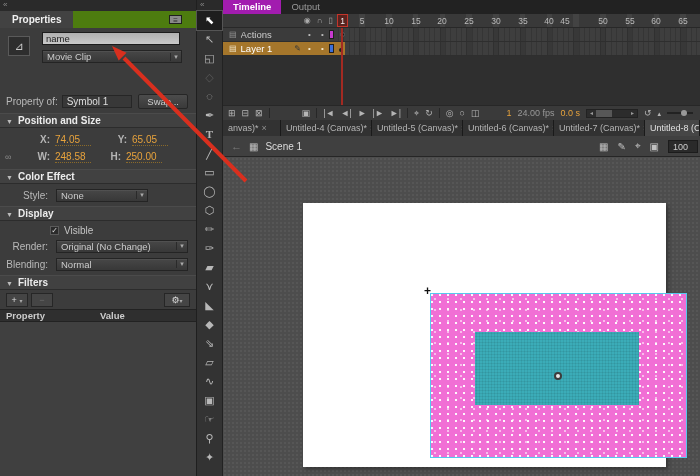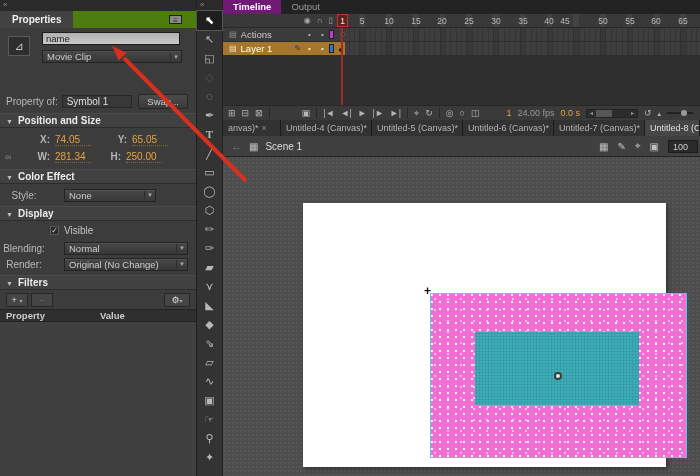--- a/index.html
+++ b/index.html
@@ -25,39 +25,39 @@
   .btn{height:15px;background:linear-gradient(#4c4c4c,#3a3a3a);border:1px solid #262626;color:#ccc;padding:0 8px;font-size:9.5px;border-radius:2px;line-height:13px}
   .ph{height:15px;line-height:14px;background:#414141;border-top:1px solid #4b4b4b;border-bottom:1px solid #2c2c2c;color:#ececec;font-weight:bold;padding-left:6px}
   .ph .tri{font-size:7px;color:#bbb;margin-right:5px}
   .vrow{position:relative;height:17px;display:flex;align-items:center;color:#b5b5b5}
   .vrow .lab{width:14px;text-align:right;font-weight:bold}
   .oval{color:#e8a33c;border-bottom:1px dotted #8a6a2a;margin:0 0 0 5px;min-width:36px}
   .linkico{position:absolute;left:5px;color:#8a8a8a;font-size:9px}
   .cbrow{height:15px;display:flex;align-items:center;padding-left:50px;color:#c5c5c5}
   .cbox{width:9px;height:9px;background:#2a2a2a;border:1px solid #5a5a5a;color:#ddd;font-size:8px;line-height:8px;text-align:center;margin-right:5px}
   .lblrow{display:flex;align-items:center;height:16px;color:#b9b9b9}
-  .lblrow .rlab{width:48px;text-align:center;margin-right:16px}
+  .lblrow .rlab{width:48px;text-align:right;margin-right:8px}
   .fbtns{display:flex;align-items:center;height:19px;padding:0 6px;gap:3px}
   .fbtn{width:22px;height:14px;background:#454545;border:1px solid #262626;color:#ddd;text-align:center;line-height:12px;font-size:9px}
   .fbtn.dim{color:#6a6a6a}
   .fbtn .mini{font-size:6px;color:#aaa}
   .ftable-hdr{height:13px;background:#2f2f2f;border-top:1px solid #222;border-bottom:1px solid #222;display:flex;align-items:center;color:#ccc;font-size:9.5px;font-weight:bold;padding-left:6px}
   .ftable-hdr .col1{width:94px}
   .ftable-empty{height:163px;background:#404040}
   
   .toolscol{position:absolute;left:197px;top:0;width:26px;height:476px;background:#333;border-right:1px solid #222}
   .tool{height:19px;line-height:19px;text-align:center;font-size:11px;color:#b8b8b8}
   .tool.sel{background:#1e1e1e;outline:1px solid #555;color:#fff}
   .tool.dis{color:#5a5a5a}
   
   .right{position:absolute;left:223px;top:0;width:477px;height:476px;display:flex;flex-direction:column}
   .tl{position:relative;height:120px;background:#333;border-bottom:1px solid #1c1c1c;flex:none}
   .tl-tabs{height:14px;background:#222;display:flex}
   .tl-tab{padding:0 10px;line-height:14px;font-size:9.5px;color:#999}
-  .tl-tab.act{background:#701a75;color:#fff;font-weight:bold}
+  .tl-tab.act{background:#a21caf;color:#fff;font-weight:bold}
   .tl-hdr{position:absolute;top:14px;left:0;width:115px;height:14px;background:#393939;border-bottom:1px solid #282828;display:flex;justify-content:flex-end;align-items:center;gap:6px;padding-right:5px;font-size:8px;color:#aaa}
   .ruler{position:absolute;top:14px;left:115px;right:0;height:14px;background:#393939;border-bottom:1px solid #282828;font-size:8.5px;color:#bbb;
          background-image:repeating-linear-gradient(90deg,transparent 0 21.4px,rgba(255,255,255,.05) 21.4px 26.75px)}
   .rl{position:absolute;top:2px;width:16px;text-align:center}
   .lrow{position:absolute;left:0;width:115px;height:14px;display:flex;align-items:center;font-size:9.5px;color:#ccc;background:#3b3b3b;border-bottom:1px solid #2e2e2e}
   .lrow.sel{background:#a5762b;color:#fff}
   .licon{margin:0 4px 0 6px;font-size:8px;color:#999}
   .lrow.sel .licon,.lrow.sel .ldot{color:#f5e9cf}
   .lname{flex:1;white-space:nowrap;overflow:hidden}
   .lpencil{font-size:8px;color:#3a3a3a;margin-right:2px}
@@ -136,52 +136,52 @@
     </div>
     <div class="vrow" style="padding-left:36px;margin-top:3px">
       <span class="lab">X:</span>
       <span class="oval">74.05</span>
       <span class="lab" style="margin-left:22px">Y:</span>
       <span class="oval">65.05</span>
     </div>
     <div class="vrow" style="padding-left:36px">
       <span class="linkico">∞</span>
       <span class="lab">W:</span>
-      <span class="oval">281.34</span>
+      <span class="oval">248.58</span>
       <span class="lab" style="margin-left:16px">H:</span>
       <span class="oval">250.00</span>
     </div>
     <div class="ph" style="margin-top:4px">
       <span class="tri">▼</span><span>Color Effect</span>
     </div>
     <div class="lblrow" style="margin-top:3px">
       <span class="rlab">Style:</span>
       <div class="dd" style="width:92px">
         <span class="dd-val">None</span>
         <span class="dd-btn">▾</span>
       </div>
     </div>
     <div class="ph" style="margin-top:3px">
       <span class="tri">▼</span><span>Display</span>
     </div>
     <div class="cbrow" style="margin-top:2px">
       <span class="cbox">✓</span>
       <span>Visible</span>
     </div>
+    <div class="lblrow">
+      <span class="rlab">Render:</span>
+      <div class="dd" style="flex:1;margin-right:8px">
+        <span class="dd-val">Original (No Change)</span>
+        <span class="dd-btn">▾</span>
+      </div>
+    </div>
     <div class="lblrow" style="margin-top:2px">
       <span class="rlab">Blending:</span>
       <div class="dd" style="flex:1;margin-right:8px">
         <span class="dd-val">Normal</span>
-        <span class="dd-btn">▾</span>
-      </div>
-    </div>
-    <div class="lblrow">
-      <span class="rlab">Render:</span>
-      <div class="dd" style="flex:1;margin-right:8px">
-        <span class="dd-val">Original (No Change)</span>
         <span class="dd-btn">▾</span>
       </div>
     </div>
     <div class="ph" style="margin-top:3px">
       <span class="tri">▼</span><span>Filters</span>
     </div>
     <div class="fbtns">
       <span class="fbtn"><span>+</span> <span class="mini">▾</span></span>
       <span class="fbtn dim"><span>−</span></span>
       <span class="fbtn" style="margin-left:auto;width:26px"><span>⚙</span><span class="mini">▾</span></span>

